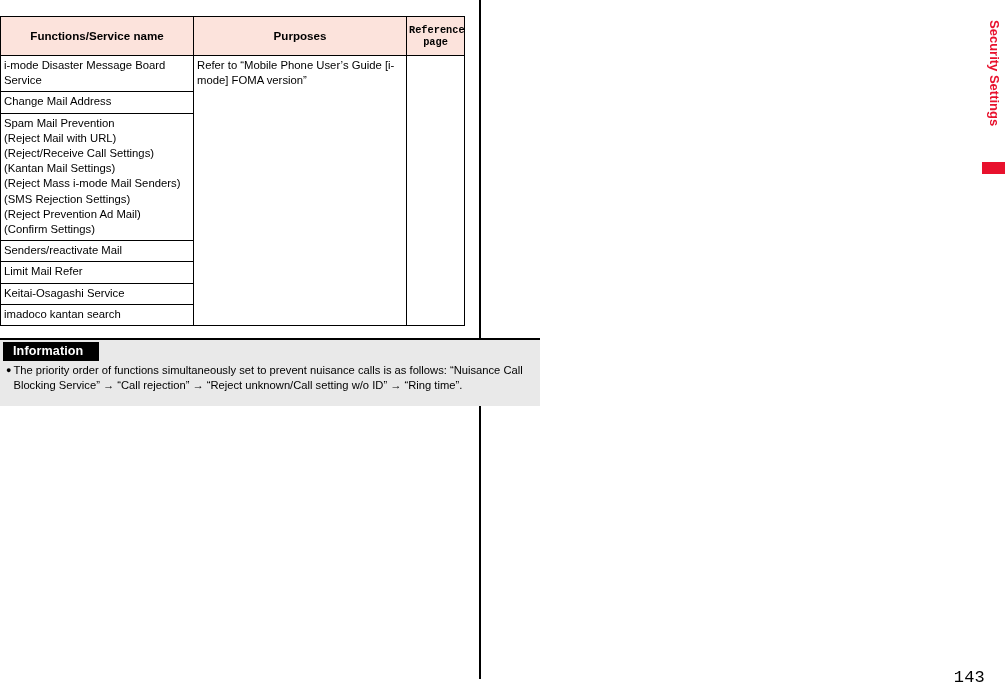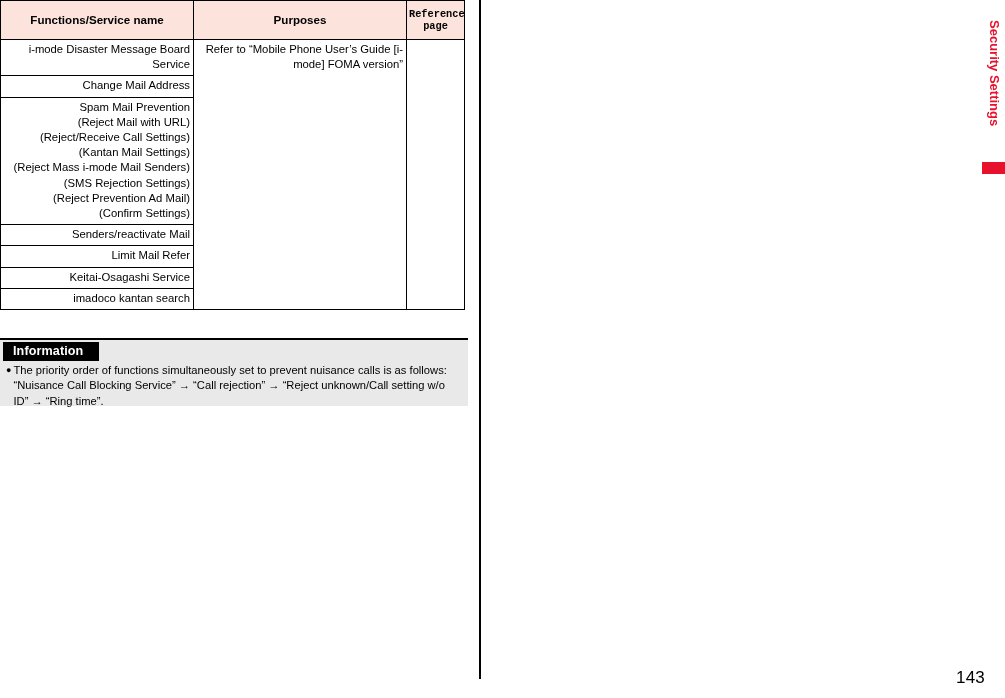--- a/index.html
+++ b/index.html
@@ -23,32 +23,32 @@
     top: 0px;
     width: 2px;
     height: 679px;
     background: #000000;
   }
 
   
   #spec-table {
     position: absolute;
     left: 0px;
-    top: 0px;
+    top: 16px;
     width: 416px;
     border-collapse: collapse;
     table-layout: fixed;
   }
   #spec-table td, #spec-table th {
     border: 1px solid #000000;
     padding: 2px 3px 3px 3px;
     font-size: 11.3px;
     line-height: 15.2px;
     vertical-align: top;
-    text-align: right;
+    text-align: left;
     font-weight: normal;
   }
   #spec-table thead th {
     background: #fce3dc;
     font-weight: bold;
     text-align: center;
     vertical-align: middle;
     height: 34px;
     padding: 2px 2px;
     font-size: 11.6px;
@@ -70,21 +70,21 @@
     padding-left: 5px;
     margin-left: 28px;
   }
   td.ref-cell { vertical-align: middle; }
 
   
   #information-box {
     position: absolute;
     left: 0px;
     top: 338px;
-    width: 468px;
+    width: 540px;
     height: 68px;
     background: #e9e9e9;
     border-top: 2px solid #000000;
     box-sizing: border-box;
   }
   #information-title {
     display: inline-block;
     background: #000000;
     color: #ffffff;
     font-weight: bold;
@@ -146,20 +146,21 @@
   }
 
   
   #page-number {
     position: absolute;
     right: 20px;
     bottom: 10px;
     font-size: 17px;
     line-height: 20px;
     letter-spacing: 0.2px;
+    font-family: Liberation Mono, monospace;
   }
 </style>
 </head>
 <body>
 
 <div id="page-divider"></div>
 
 <table id="spec-table">
   <colgroup>
     <col class="col-fn">

